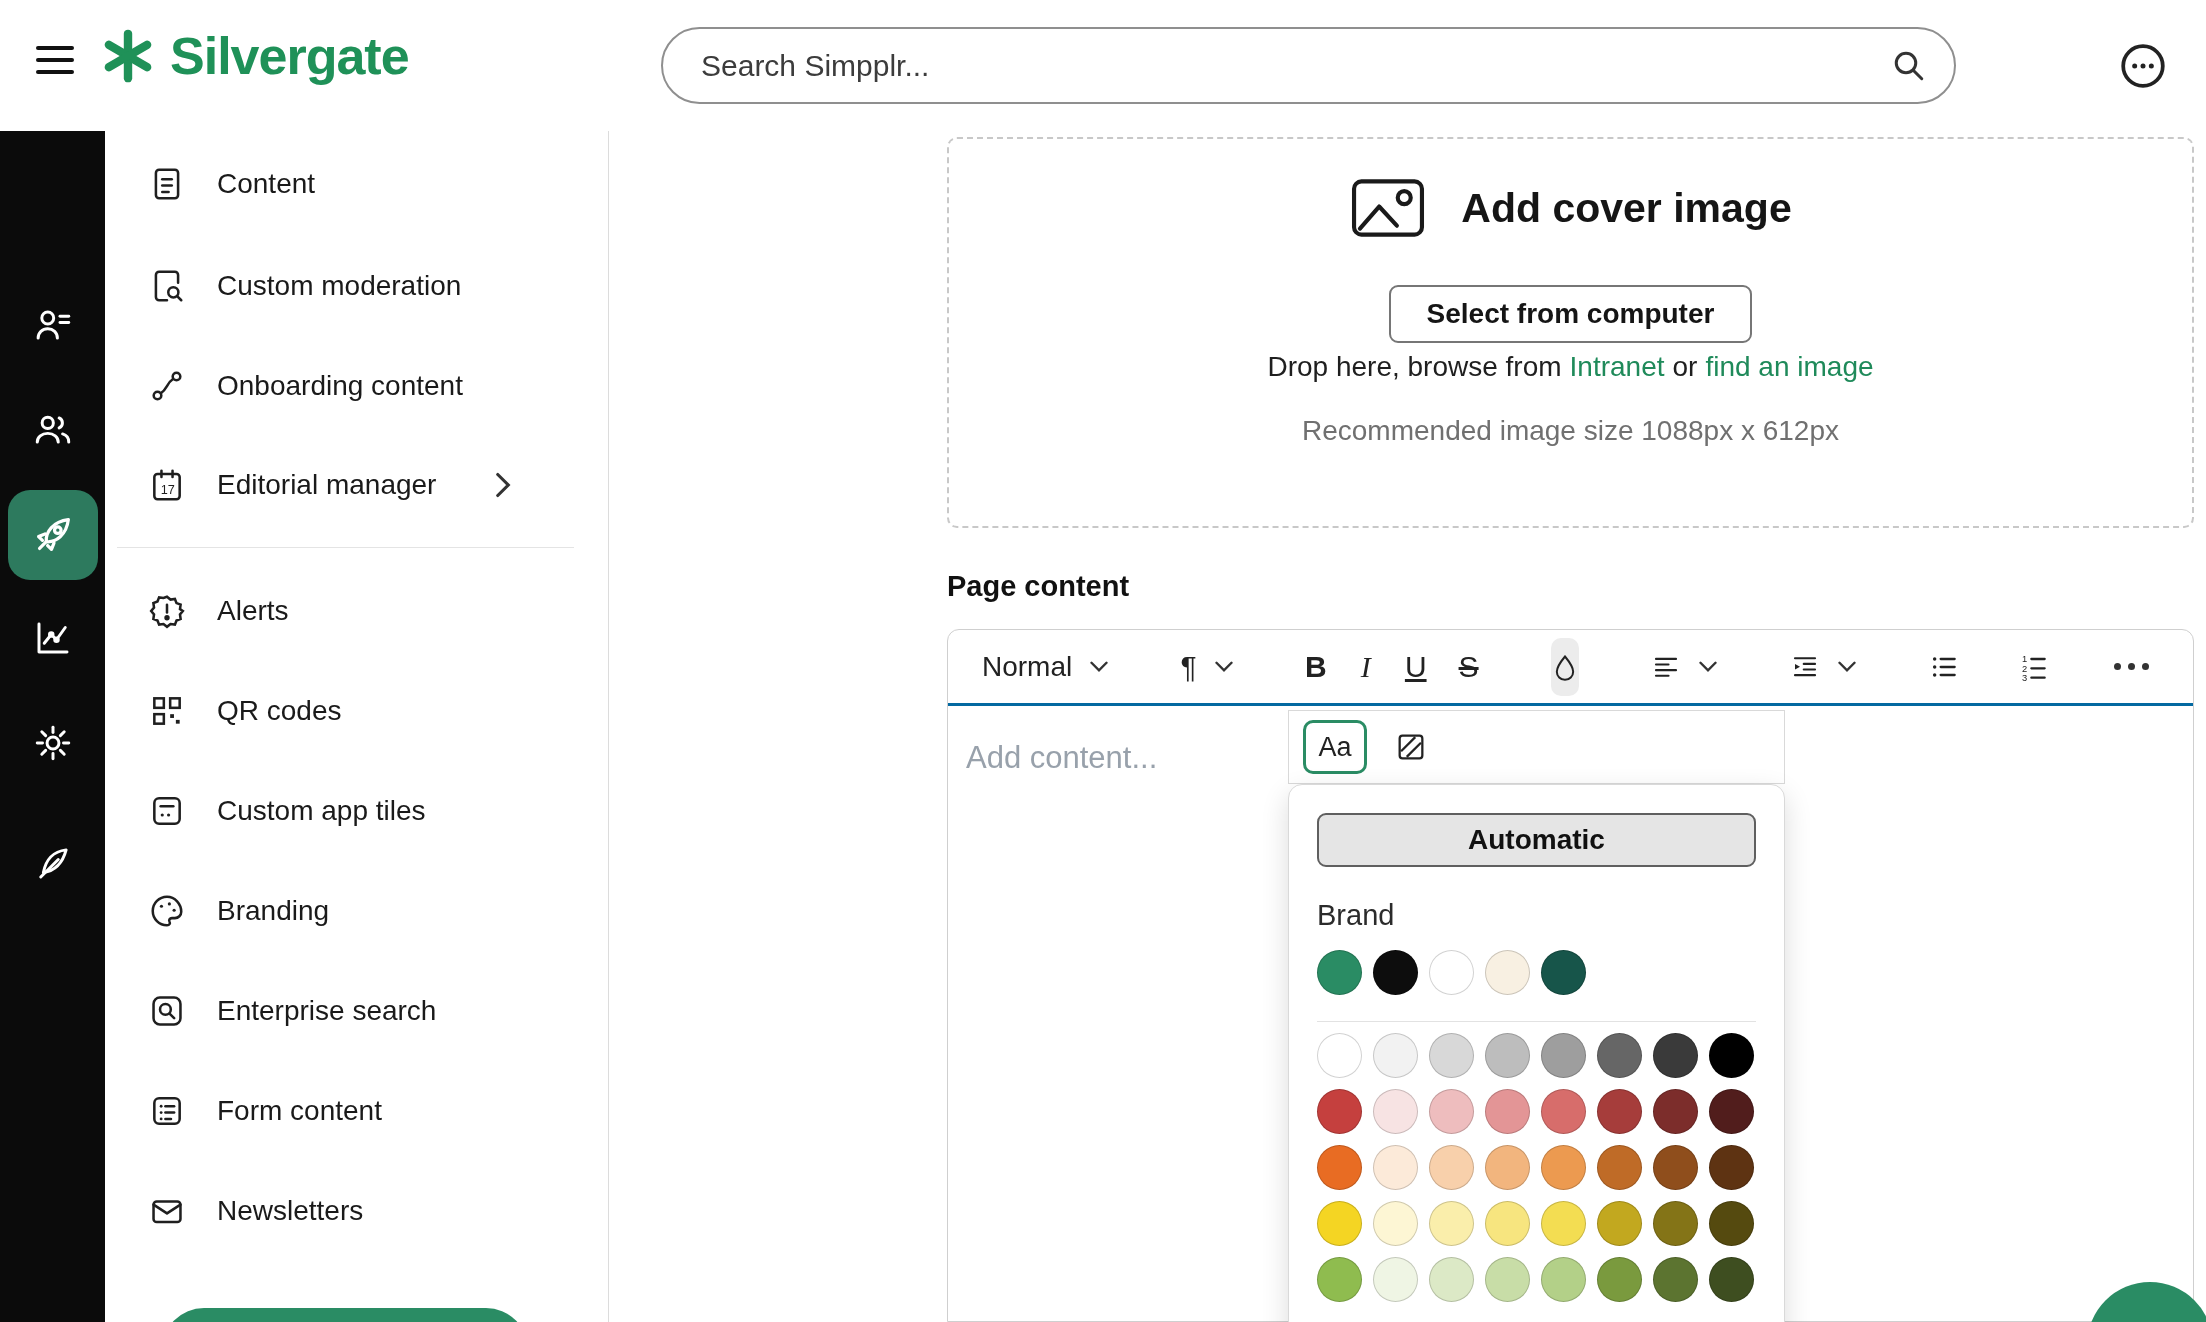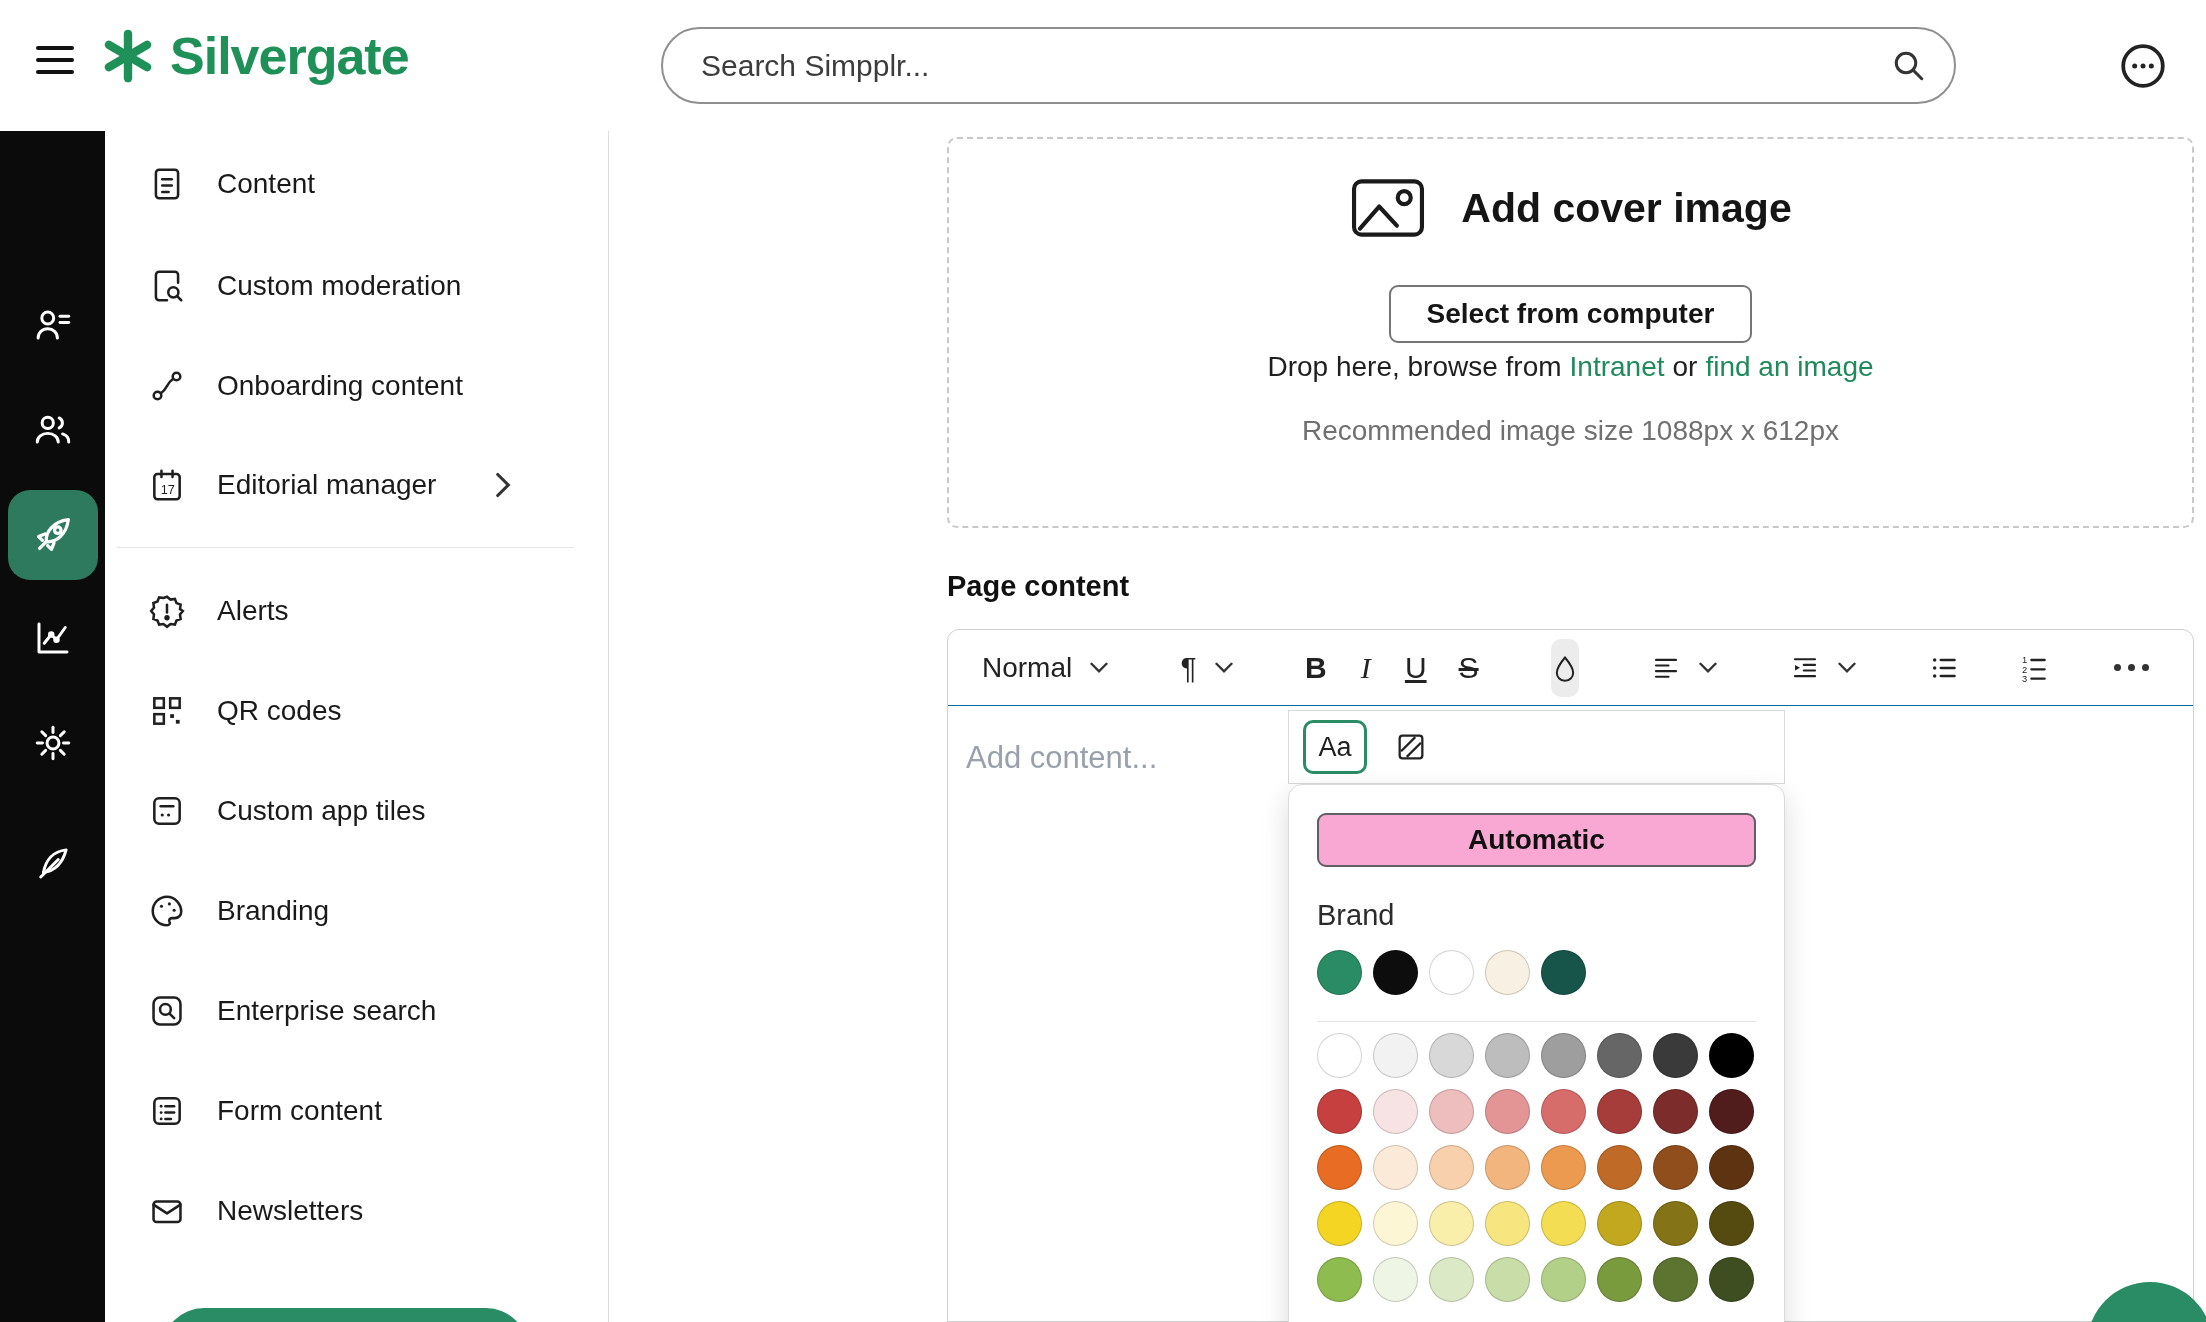--- a/index.html
+++ b/index.html
@@ -49,21 +49,21 @@
     border-radius:9px; font-size:28px; font-weight:700; color:#151515; cursor:pointer;
     font-family:"Liberation Sans", sans-serif; }
   .drop-line { margin-top:8px; display:flex; gap:8px; font-size:28px; color:#1f1f1f; }
   .drop-line a { color:#1f8a5a; text-decoration:none; cursor:pointer; }
   .recommended { margin-top:32px; font-size:28px; color:#707070; }
 
   
   .page-content-label { position:absolute; left:947px; top:570px; font-size:29px; font-weight:700; color:#111; }
   .editor-container { position:absolute; left:947px; top:629px; width:1247px; height:693px;
     border:1px solid #cfcfcf; border-radius:12px 12px 0 0; background:#fff; }
-  .toolbar { height:76px; display:flex; align-items:center; padding:0 34px; border-bottom:1px solid #0369a1;gap:32px; }
+  .toolbar { height:76px; display:flex; align-items:center; padding:0 34px; border-bottom:3px solid #0369a1;gap:32px; }
   .tb-group { display:flex; align-items:center; gap:18px; cursor:pointer; }
   .tb-text { font-size:28px; color:#222; }
   .tb-btn { display:flex; align-items:center; justify-content:center; cursor:pointer; color:#222; }
   .tb-letter { font-size:30px; color:#222; width:44px; text-align:center; }
   .tb-bold { font-weight:700; }
   .tb-italic { font-style:italic; font-family:"Liberation Serif", serif; }
   .tb-underline { text-decoration:underline; }
   .tb-strike { text-decoration:line-through; }
   .tb-color-btn { width:58px; height:58px; background:#ececec; border-radius:10px; }
   .tb-sep { width:26px; }
@@ -74,21 +74,21 @@
 
   
   .cp-tabs { position:absolute; left:1288px; top:710px; width:497px; height:74px; background:#fff;
     border:1px solid #d9d9d9; display:flex; align-items:center; padding-left:14px; gap:24px; z-index:50; }
   .cp-tab-text { width:64px; height:54px; border:3px solid #2a8c64; border-radius:10px; background:#fff;
     display:flex; align-items:center; justify-content:center; font-size:27px; color:#222; cursor:pointer; }
   .cp-tab-highlight { width:40px; height:40px; display:flex; align-items:center; justify-content:center; cursor:pointer; }
   .cp-panel { position:absolute; left:1288px; top:784px; width:497px; height:560px; background:#fff;
     border:1px solid #d9d9d9; border-radius:14px; box-shadow:0 10px 28px rgba(0,0,0,0.14);
     padding:28px; z-index:50; }
-  .automatic-btn { width:100%; height:54px; background:#f9a8d4; border:2px solid #5f5f5f; border-radius:9px;
+  .automatic-btn { width:100%; height:54px; background:#e5e5e5; border:2px solid #5f5f5f; border-radius:9px;
     font-size:28px; font-weight:700; color:#111; cursor:pointer; font-family:"Liberation Sans", sans-serif; }
   .brand-label { margin-top:32px; font-size:29px; color:#2b2b2b; }
   .swatch-row { display:flex; gap:11px; margin-top:11px; }
   .brand-row { margin-top:18px; }
   .cp-divider { margin-top:26px; height:1px; background:#e2e2e2; }
   .palette-grid { margin-top:6px; }
   .swatch { width:45px; height:45px; border-radius:50%; cursor:pointer;
     box-shadow: inset 0 0 0 1px rgba(0,0,0,0.18); }
 
   .fab { position:absolute; left:2087px; top:1282px; width:126px; height:126px; border-radius:50%;

